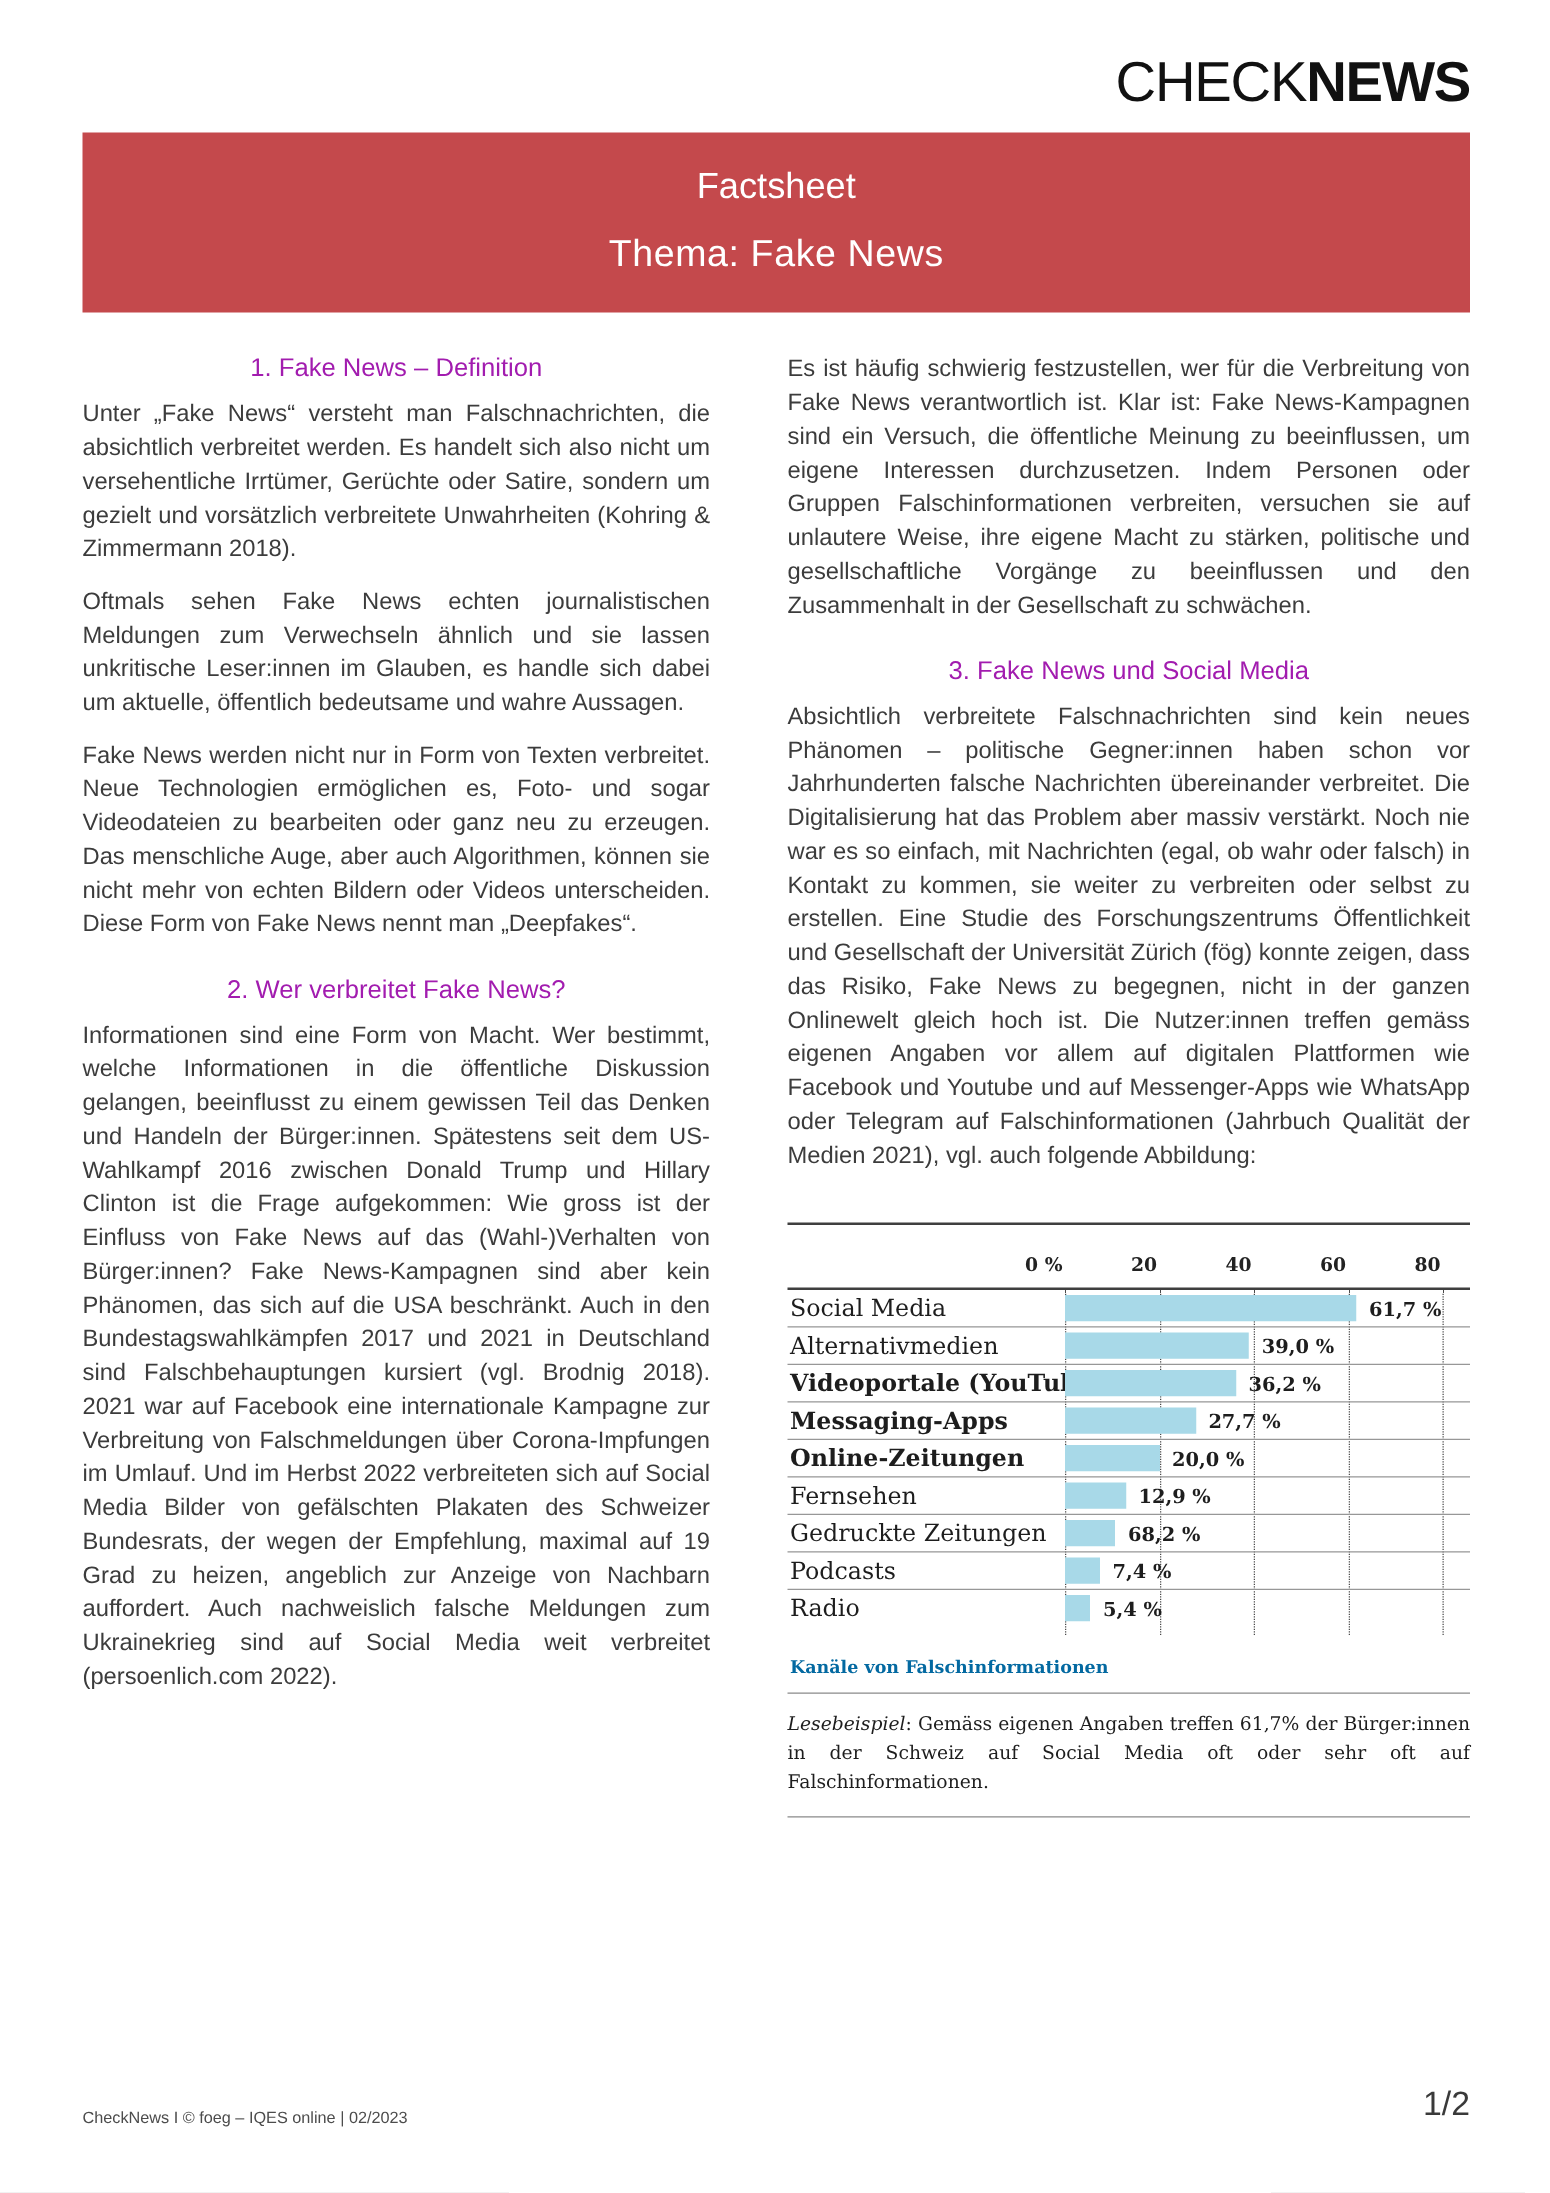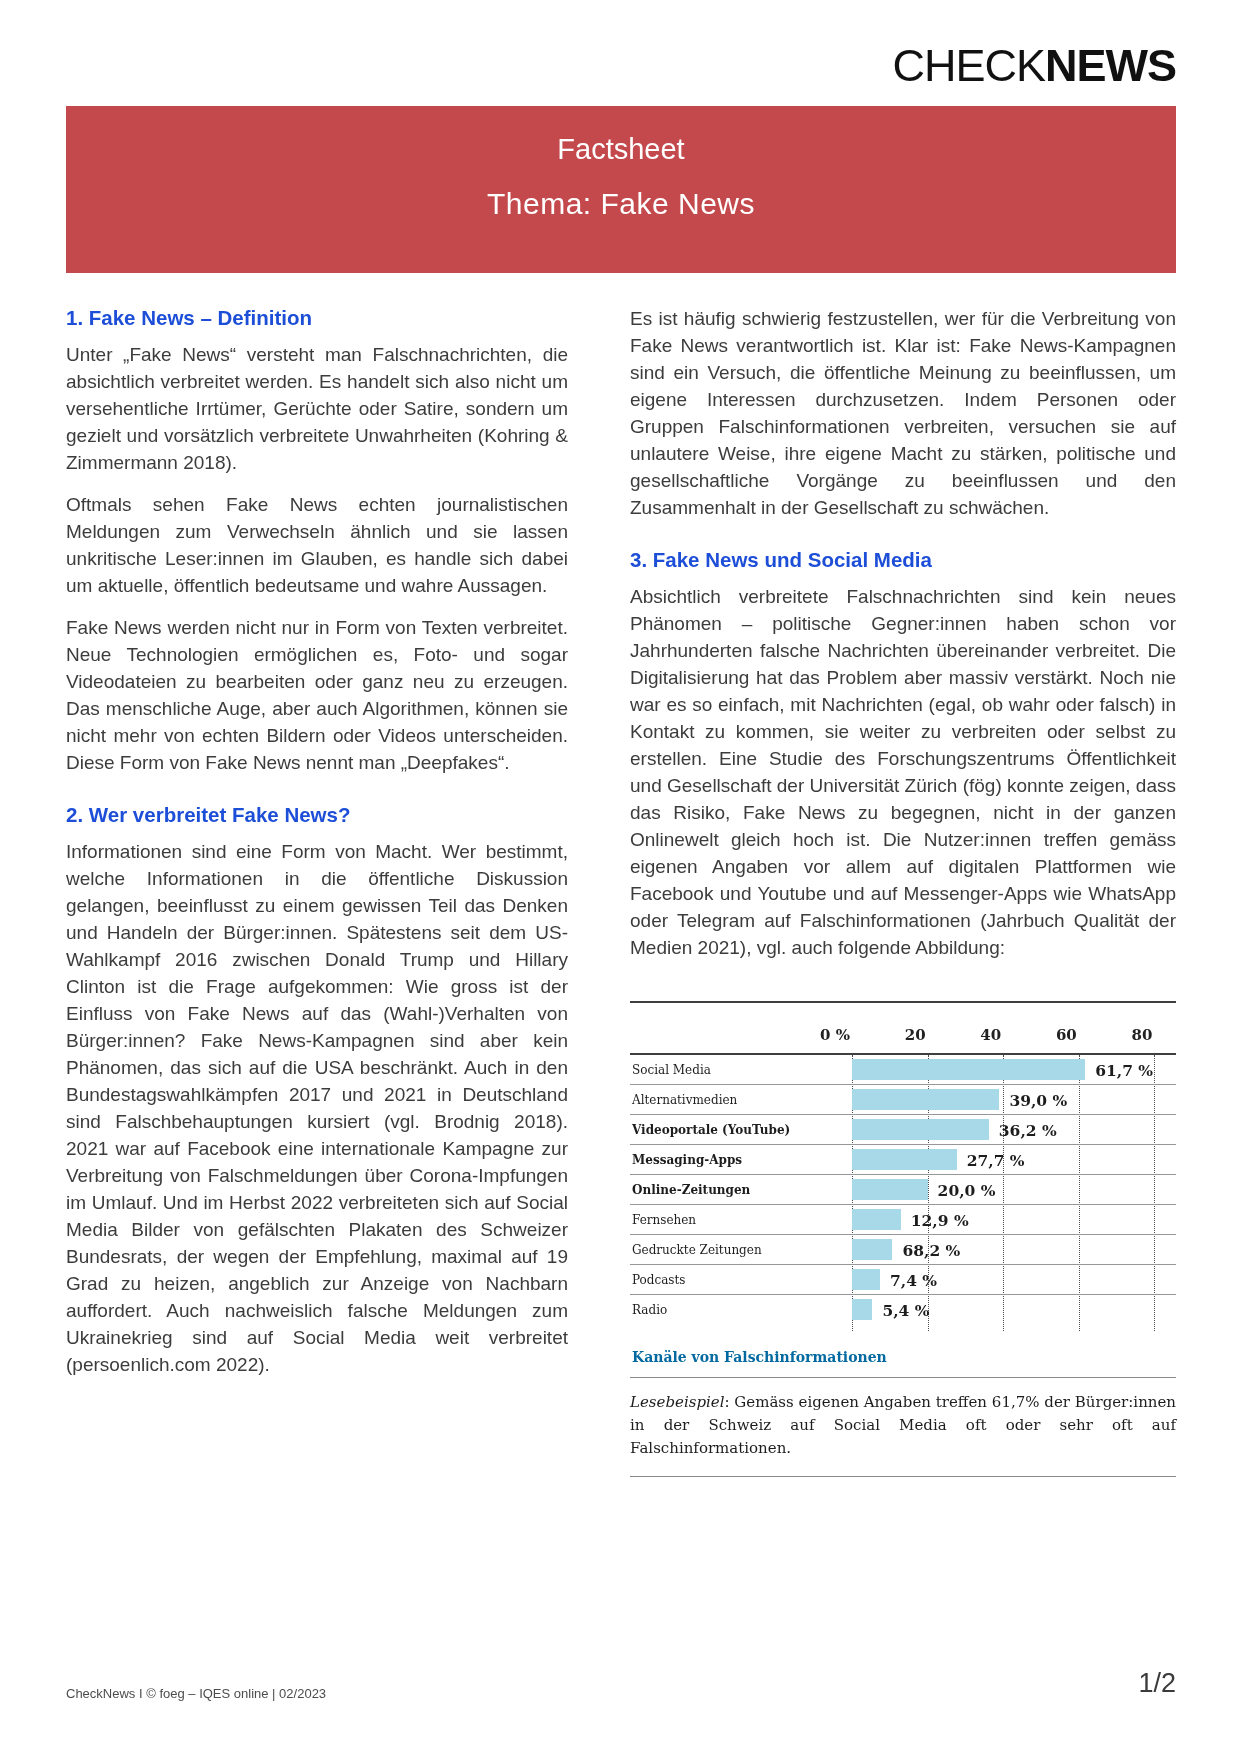--- a/index.html
+++ b/index.html
@@ -6,46 +6,46 @@
   .page{position:relative;width:1240px;height:1754px;margin:0 auto;background:#ffffff;
         font-family:"Liberation Sans",sans-serif;color:#3c3c3c;overflow:hidden;}
 
   
   .logo{margin:42px 64px 0 0;text-align:right;font-size:45px;line-height:48px;
         color:#111;letter-spacing:-1px;}
   .logo .lg-reg{font-weight:400;}
   .logo .lg-bold{font-weight:700;}
 
   
-  .banner{margin:16px 64px 0 66px;height:167px;background:#C4494C;color:#fff;text-align:center;}
+  .banner{margin:16px 64px 0 66px;height:144px;background:#C4494C;color:#fff;text-align:center;}
   .banner .kicker{padding-top:27px;font-size:29px;font-weight:400;}
   .banner .title{margin-top:21px;font-size:30px;font-weight:400;letter-spacing:.5px;}
 
   
   .columns{display:flex;gap:62px;margin:32px 64px 0 66px;}
   .col-left{width:502px;flex:0 0 aupx;}
   .col-left{flex:0 0 502px;}
   .col-right{flex:1 1 auto;min-width:0;}
 
   .col-left p,.col-right p{margin:0 0 15px 0;font-size:19px;line-height:27px;
         text-align:justify;color:#3c3c3c;}
-  h2.sec{margin:26px 0 10px 0;font-size:20.5px;line-height:26px;font-weight:700;color:#1d4ed8;}
+  h2.sec{margin:26px 0 10px 0;font-size:20.5px;line-height:26px;font-weight:400;color:#a21caf;text-align:center;}
   h2.sec.first{margin-top:0;}
 
   
   .figure{margin-top:40px;font-family:"DejaVu Serif",serif;color:#222;}
   .caxis{position:relative;height:50px;border-top:2px solid #3f3f3f;border-bottom:2px solid #3f3f3f;}
   .ctick{position:absolute;bottom:9px;transform:translateX(-100%);padding-right:2px;
          font-size:15px;font-weight:700;color:#222;white-space:nowrap;}
   .crows{position:relative;padding-bottom:7px;}
   .vgrid{position:absolute;top:0;bottom:0;width:0;border-left:1px dotted #4a4a4a;}
   .crow{position:relative;height:29px;border-bottom:1px solid #979797;}
   .crow:last-child{border-bottom:none;}
   .clabel{position:absolute;left:2px;top:50%;transform:translateY(-50%);
-          font-size:12px;color:#1d1d1d;white-space:nowrap;}
+          font-size:19px;color:#1d1d1d;white-space:nowrap;}
   .crow.bold .clabel{font-weight:700;}
   .cbar{position:absolute;top:4px;height:21px;}
   .cval{position:absolute;top:50%;transform:translateY(-50%);font-size:15.5px;
         font-weight:700;color:#1d1d1d;white-space:nowrap;}
   .ctitle{margin:18px 0 12px 2px;font-size:14px;font-weight:700;color:#0369a1;}
   .crule{border:none;border-top:1px solid #8a8a8a;margin:0;}
   .ccaption{margin:13px 0 16px 0;}
   .ccaption p{margin:0;font-size:15px;line-height:23px;text-align:justify;
               font-family:"DejaVu Serif",serif;color:#1d1d1d;}
   .ccaption .lead{font-style:italic;}

